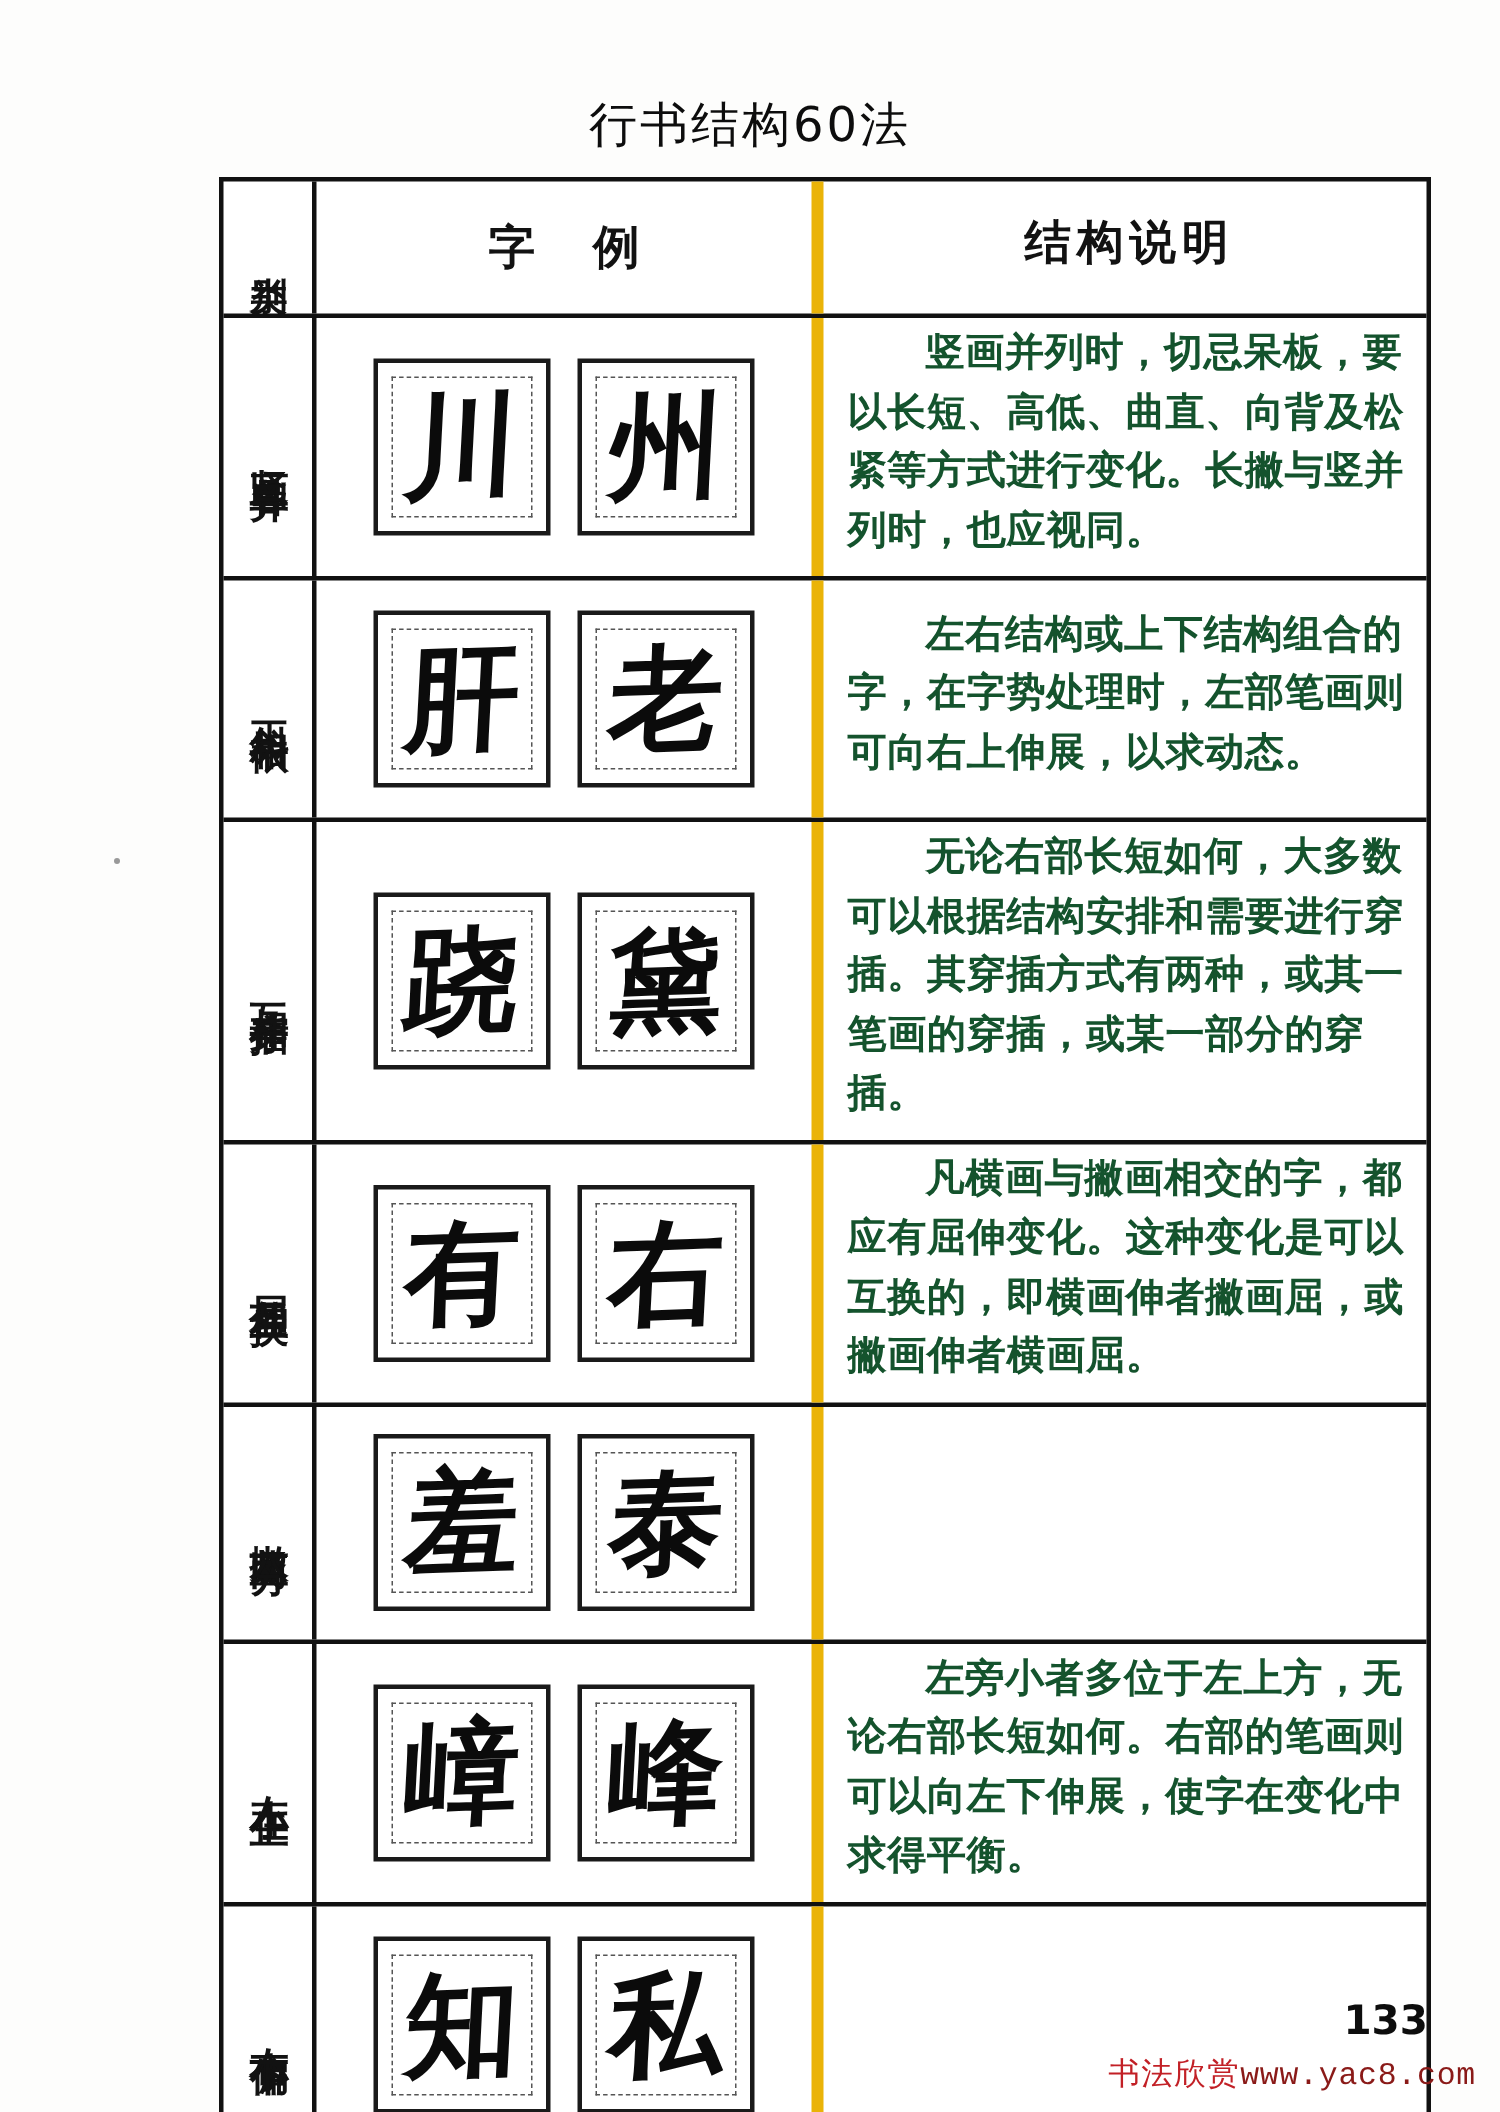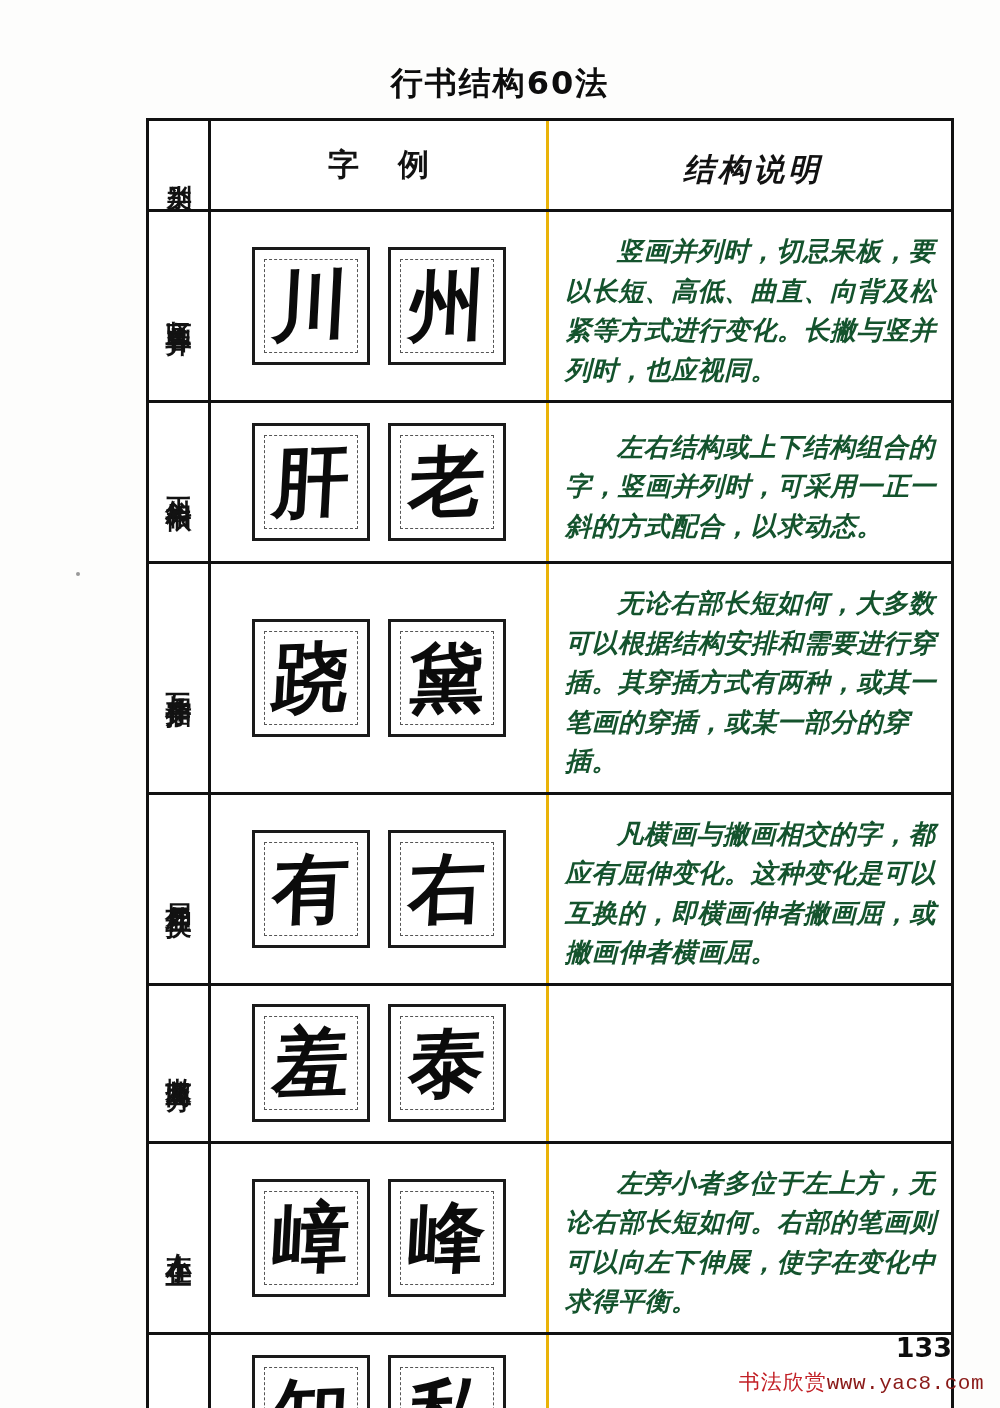--- a/index.html
+++ b/index.html
@@ -23,21 +23,21 @@
   }
 
   
   .title {
     position: absolute;
     top: 62px;
     left: 0;
     width: 1000px;
     text-align: center;
     font-size: 32px;
-    font-weight: 700;
+    font-weight: 400;
     letter-spacing: 2px;
     color: #0d0d0d;
     font-family: "DejaVu Sans", "Liberation Sans", sans-serif;
   }
 
   
   .table {
     position: absolute;
     left: 146px;
     top: 118px;
@@ -60,34 +60,33 @@
     border-right: 3px solid #111;
     box-sizing: border-box;
     display: flex;
     align-items: center;
     justify-content: center;
     padding: 6px 0;
   }
   .cell-ex {
     width: 338px;
     flex: 0 0 338px;
-    border-right: 3px solid #eab308;
+    border-right: 8px solid #eab308;
     box-sizing: border-box;
     display: flex;
     align-items: center;
     justify-content: center;
     gap: 18px;
   }
   .cell-desc {
     flex: 1 1 auto;
     box-sizing: border-box;
-    padding: 20px 14px 10px 16px;
+    padding: 4px 14px 10px 16px;
     display: flex;
     align-items: center;
-    font-style: italic;
   }
 
   
   .header-row .cell-cat,
   .header-row .cell-ex,
   .header-row .cell-desc {
     height: 88px;
   }
   .hdr-vertical {
     writing-mode: vertical-rl;
@@ -262,21 +261,21 @@
       </div>
       <div class="cell-ex">
         <div class="glyph-box">
           <span class="glyph">肝</span>
         </div>
         <div class="glyph-box">
           <span class="glyph">老</span>
         </div>
       </div>
       <div class="cell-desc">
-        <div class="desc-text">左右结构或上下结构组合的字，竖画并列时，可采用一正一斜的方式配合，以求动态。</div>
+        <div class="desc-text">左右结构或上下结构组合的字，在字势处理时，左部笔画则可向右上伸展，以求动态。</div>
       </div>
     </div>
 
     <div class="row r3">
       <div class="cell-cat">
         <div class="cat-label">互相穿插</div>
       </div>
       <div class="cell-ex">
         <div class="glyph-box">
           <span class="glyph">跷</span>

